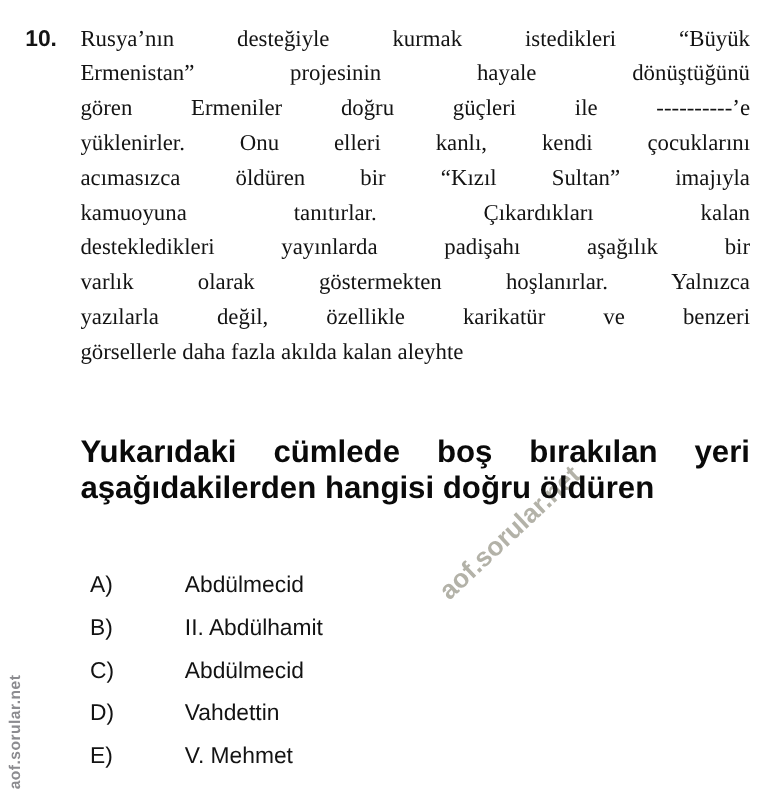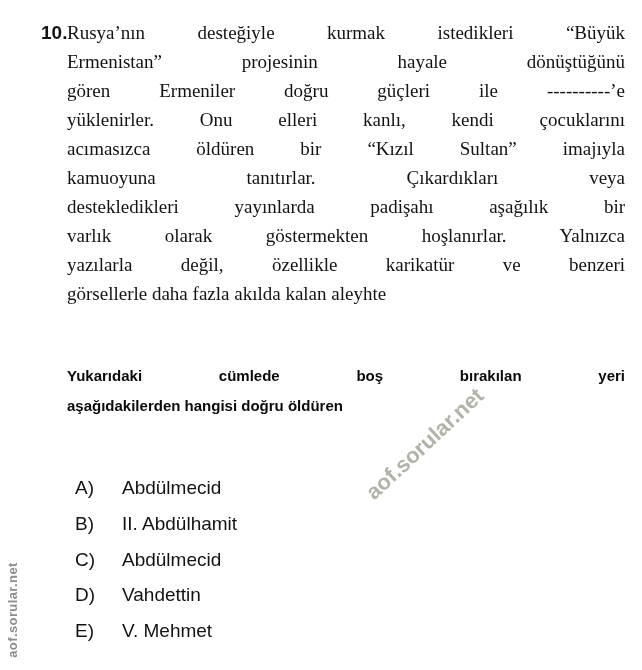--- a/index.html
+++ b/index.html
@@ -46,21 +46,20 @@
 
   
   .qnum {
     position: absolute;
     left: 21px;
     top: 18px;
     font-size: 19px;
     line-height: 29px;
     font-weight: 700;
     z-index: 2;
-    margin-left: 20px;
   }
 
   
   .para {
     position: absolute;
     left: 67px;
     top: 18px;
     width: 558px;
     font-size: 19px;
     line-height: 29px;
@@ -74,21 +73,21 @@
     overflow: hidden;
   }
   .para .tline:last-child { text-align-last: left; }
 
   
   .prompt {
     position: absolute;
     left: 67px;
     top: 361px;
     width: 558px;
-    font-size: 15px;
+    font-size: 26px;
     line-height: 30px;
     font-weight: 700;
     color: #0a0a0a;
     z-index: 2;
   }
   .prompt .tline {
     text-align: justify;
     text-align-last: justify;
     height: 30px;
     overflow: hidden;
@@ -103,21 +102,21 @@
     z-index: 2;
   }
   .opt {
     display: flex;
     height: 29px;
     line-height: 29px;
     margin-bottom: 6.8px;
     font-size: 19px;
   }
   .opt-letter { width: 47px; flex: 0 0 47px; }
-  .opt-text { white-space: nowrap; }
+  .opt-text { white-space: nowrap; margin-left: 32px; }
 </style>
 </head>
 <body>
 
 <div class="page">
 
   <div class="wm-left">aof.sorular.net</div>
 
   <div class="wm-diag">aof.sorular.net</div>
 
@@ -128,21 +127,21 @@
       <div class="tline">Rusya’nın desteğiyle kurmak istedikleri “Büyük</div>
 
       <div class="tline">Ermenistan” projesinin hayale dönüştüğünü</div>
 
       <div class="tline">gören Ermeniler doğru güçleri ile ----------’e</div>
 
       <div class="tline">yüklenirler. Onu elleri kanlı, kendi çocuklarını</div>
 
       <div class="tline">acımasızca öldüren bir “Kızıl Sultan” imajıyla</div>
 
-      <div class="tline">kamuoyuna tanıtırlar. Çıkardıkları veya</div>
+      <div class="tline">kamuoyuna tanıtırlar. Çıkardıkları kalan</div>
 
       <div class="tline">destekledikleri yayınlarda padişahı aşağılık bir</div>
 
       <div class="tline">varlık olarak göstermekten hoşlanırlar. Yalnızca</div>
 
       <div class="tline">yazılarla değil, özellikle karikatür ve benzeri</div>
 
       <div class="tline">görsellerle daha fazla akılda kalan aleyhte</div>
 
     </div>

